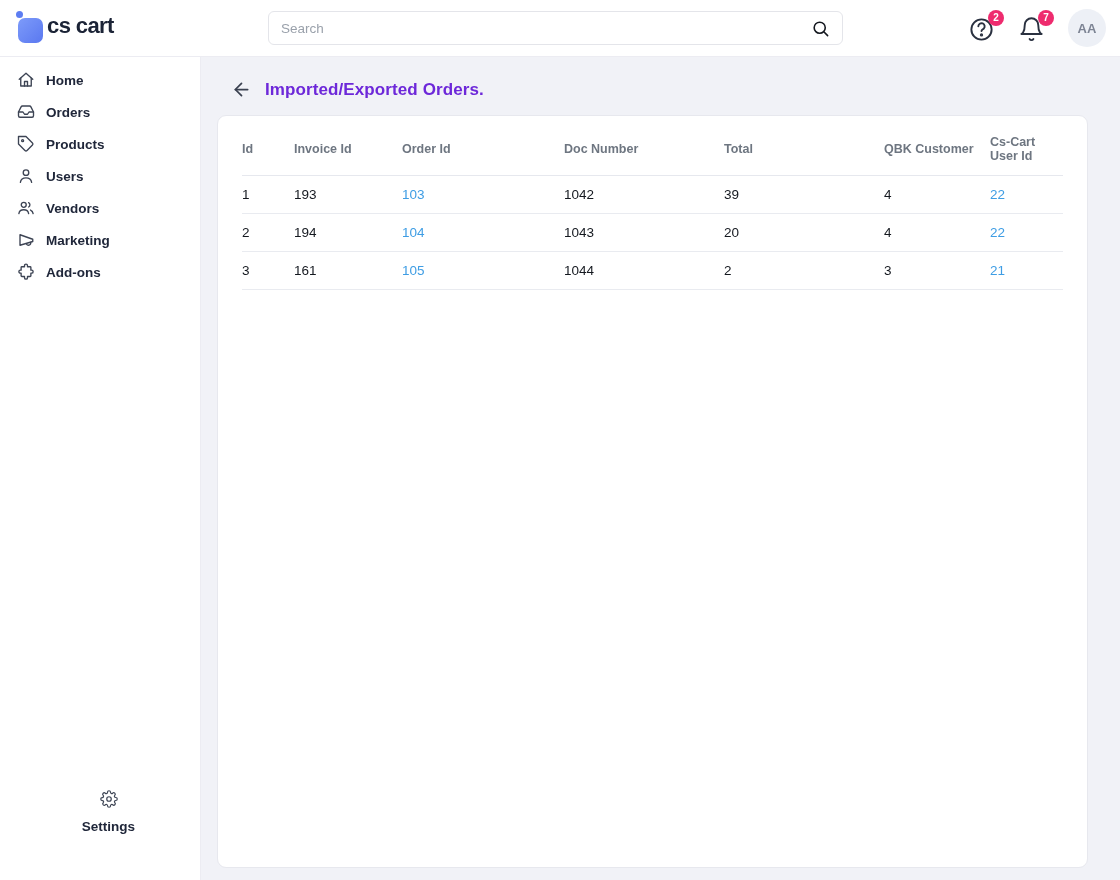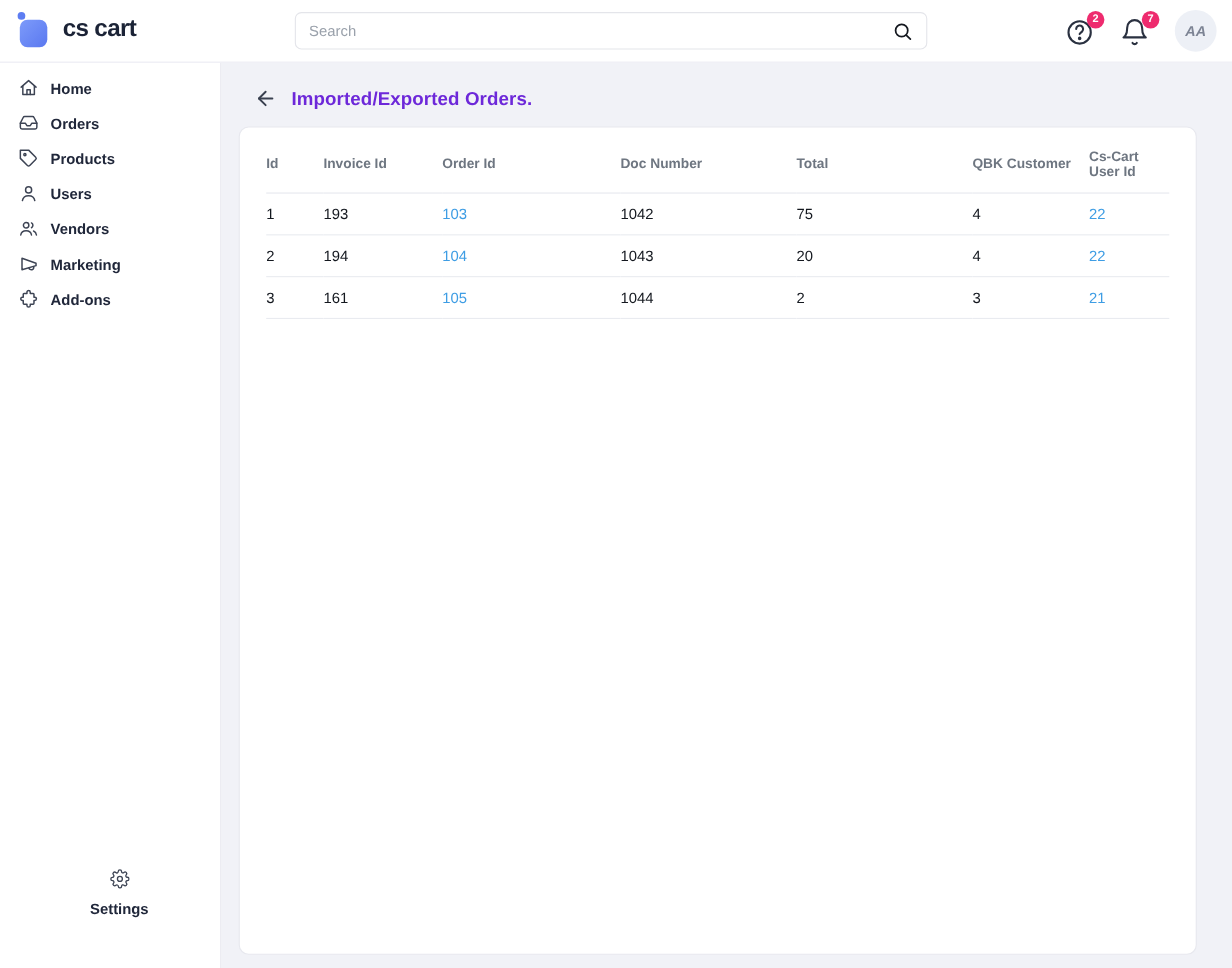--- a/index.html
+++ b/index.html
@@ -7,21 +7,21 @@
   body {
     font-family:"Liberation Sans","DejaVu Sans",sans-serif;
     background:#f1f2f7; color:#14181f; position:relative;
   }
 
   
   .topbar {
     position:absolute; top:0; left:0; width:1120px; height:57px;
     background:#fff; border-bottom:1px solid #ececf2; z-index:5;
   }
-  .brand { position:absolute; left:16px; top:9px; display:flex; align-items:center; gap:11px; }
+  .brand { position:absolute; left:16px; top:9px; display:flex; align-items:center; gap:1px; }
   .brand-mark { position:relative; width:30px; height:34px; }
   .brand-square {
     position:absolute; left:2px; top:9px; width:25px; height:25px; border-radius:7px;
     background:linear-gradient(135deg,#7d9bfa,#5a78f0);
   }
   .brand-dot { position:absolute; left:0; top:2px; width:7px; height:7px; border-radius:50%; background:#5d7df2; }
   .brand-name { font-size:22px; font-weight:700; color:#1b2336; letter-spacing:-0.6px; }
 
   .search-wrap {
     position:absolute; left:268px; top:11px; width:575px; height:34px;
@@ -44,21 +44,20 @@
   .badge {
     position:absolute; top:-4px; right:-6px; min-width:16px; height:16px; padding:0 3px;
     border-radius:9px; background:#ee2b6e; color:#fff; font-size:10px; font-weight:700;
     display:flex; align-items:center; justify-content:center; line-height:1;
   }
   .avatar {
     position:absolute; left:1068px; top:9px; width:38px; height:38px; border-radius:50%;
     background:#edf0f6; color:#7d8494; font-size:13px; font-weight:700;
     display:flex; align-items:center; justify-content:center; cursor:pointer; border:none;
     font-family:inherit;
-    font-style:italic;
   }
 
   
   .sidebar {
     position:absolute; top:57px; left:0; width:201px; height:823px;
     background:#fff; border-right:1px solid #ececf2;
   }
   .nav { padding-top:7px; }
   .nav-item {
     display:flex; align-items:center; gap:11px; height:32px; padding-left:17px;
@@ -262,21 +261,21 @@
           <th>QBK Customer</th>
           <th>Cs-Cart User Id</th>
         </tr>
       </thead>
       <tbody>
         <tr>
           <td>1</td>
           <td>193</td>
           <td><a class="cell-link">103</a></td>
           <td>1042</td>
-          <td>75</td>
+          <td>39</td>
           <td>4</td>
           <td><a class="cell-link">22</a></td>
         </tr>
         <tr>
           <td>2</td>
           <td>194</td>
           <td><a class="cell-link">104</a></td>
           <td>1043</td>
           <td>20</td>
           <td>4</td>

